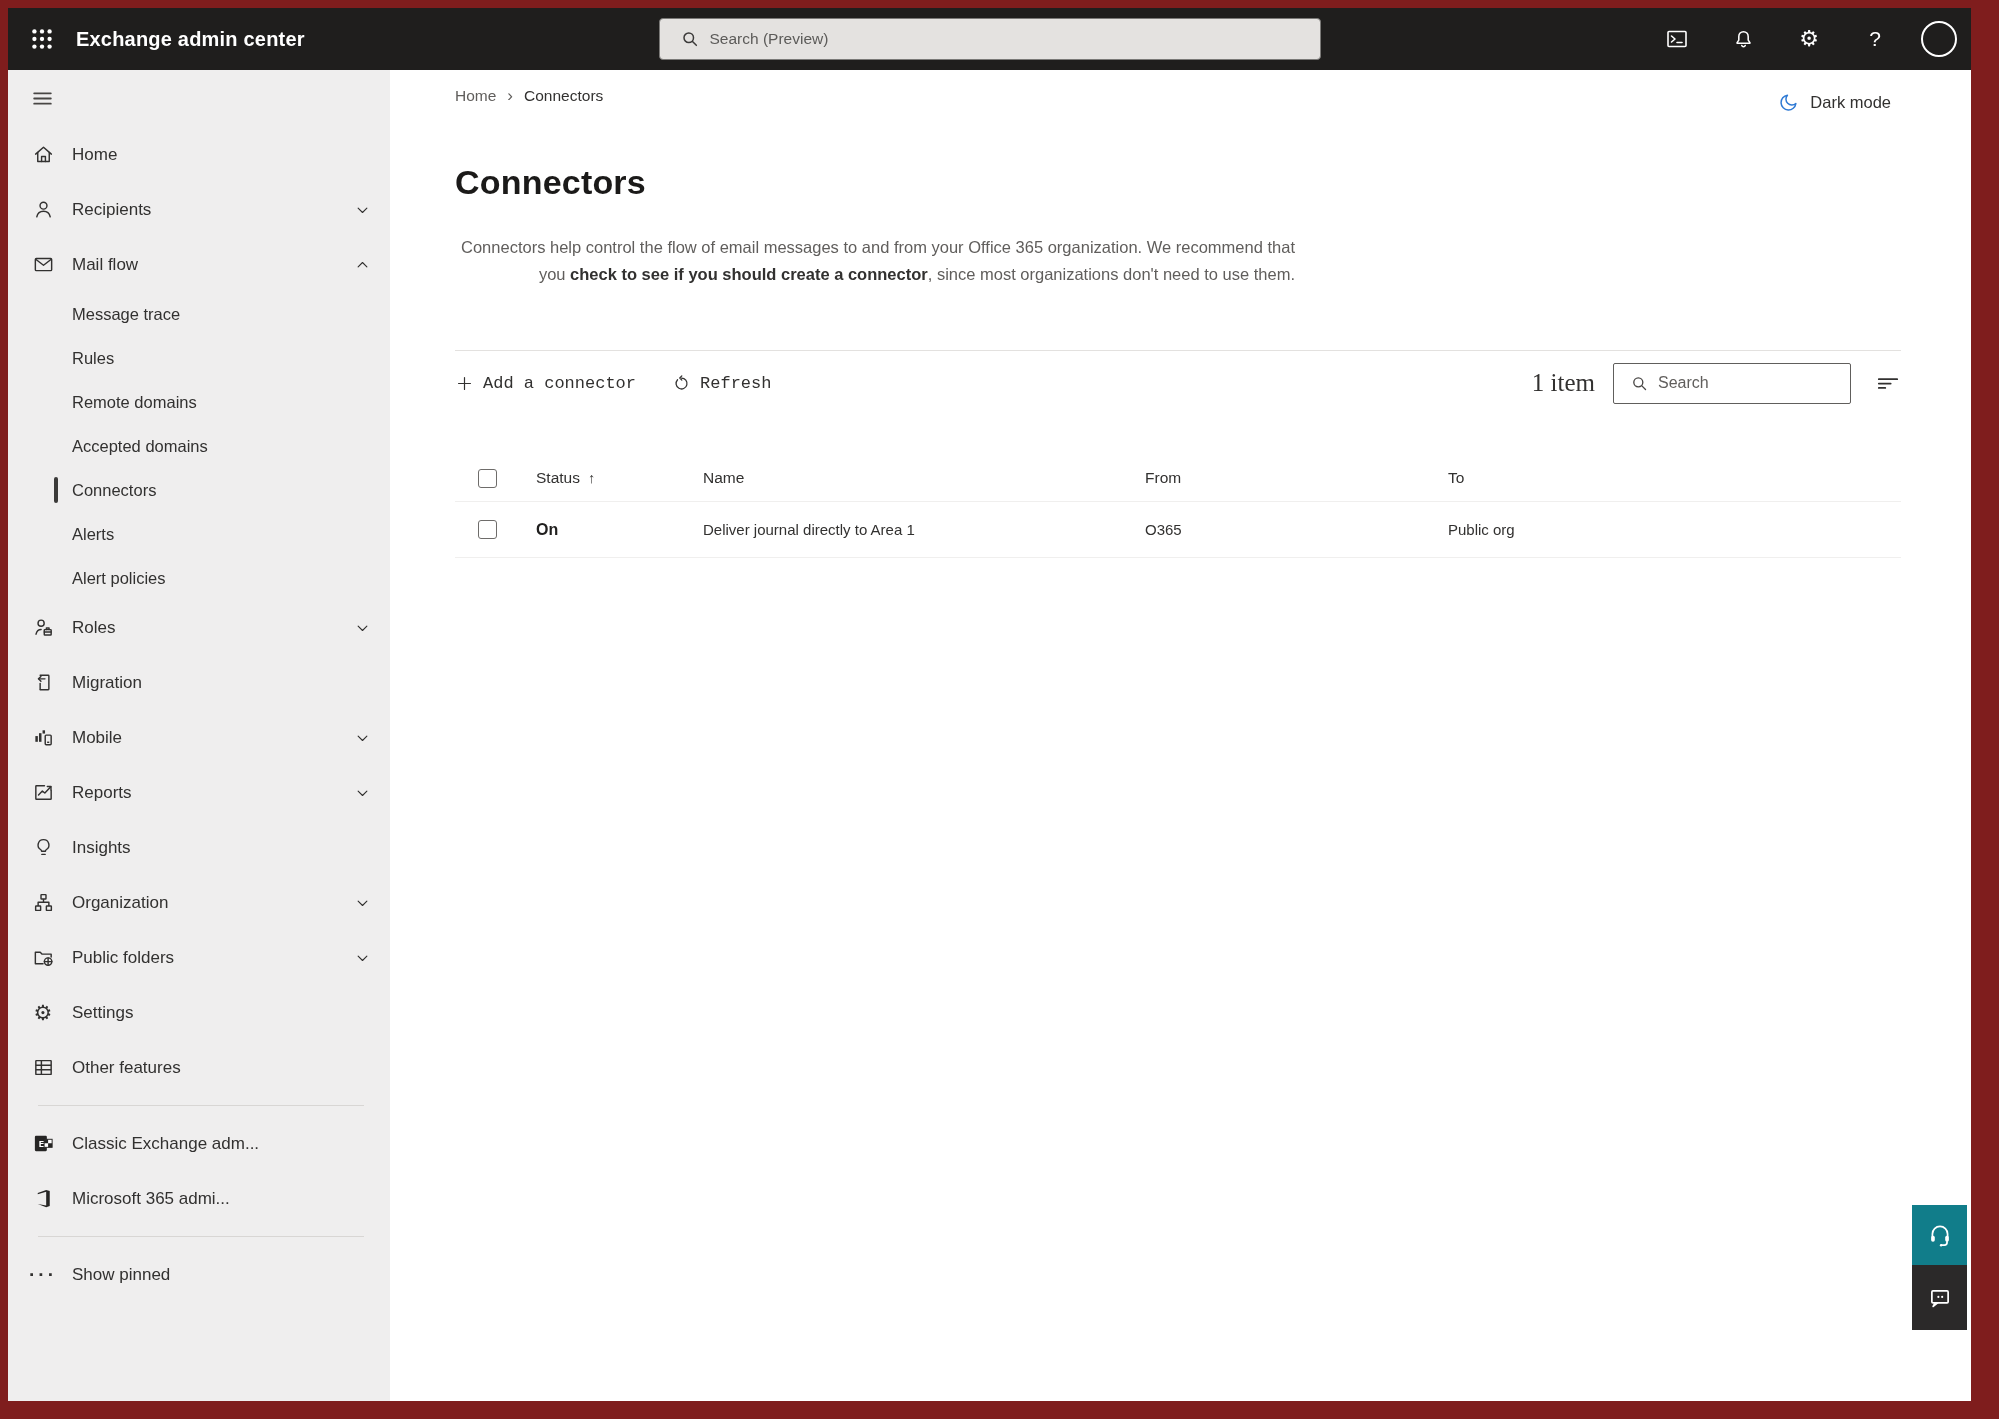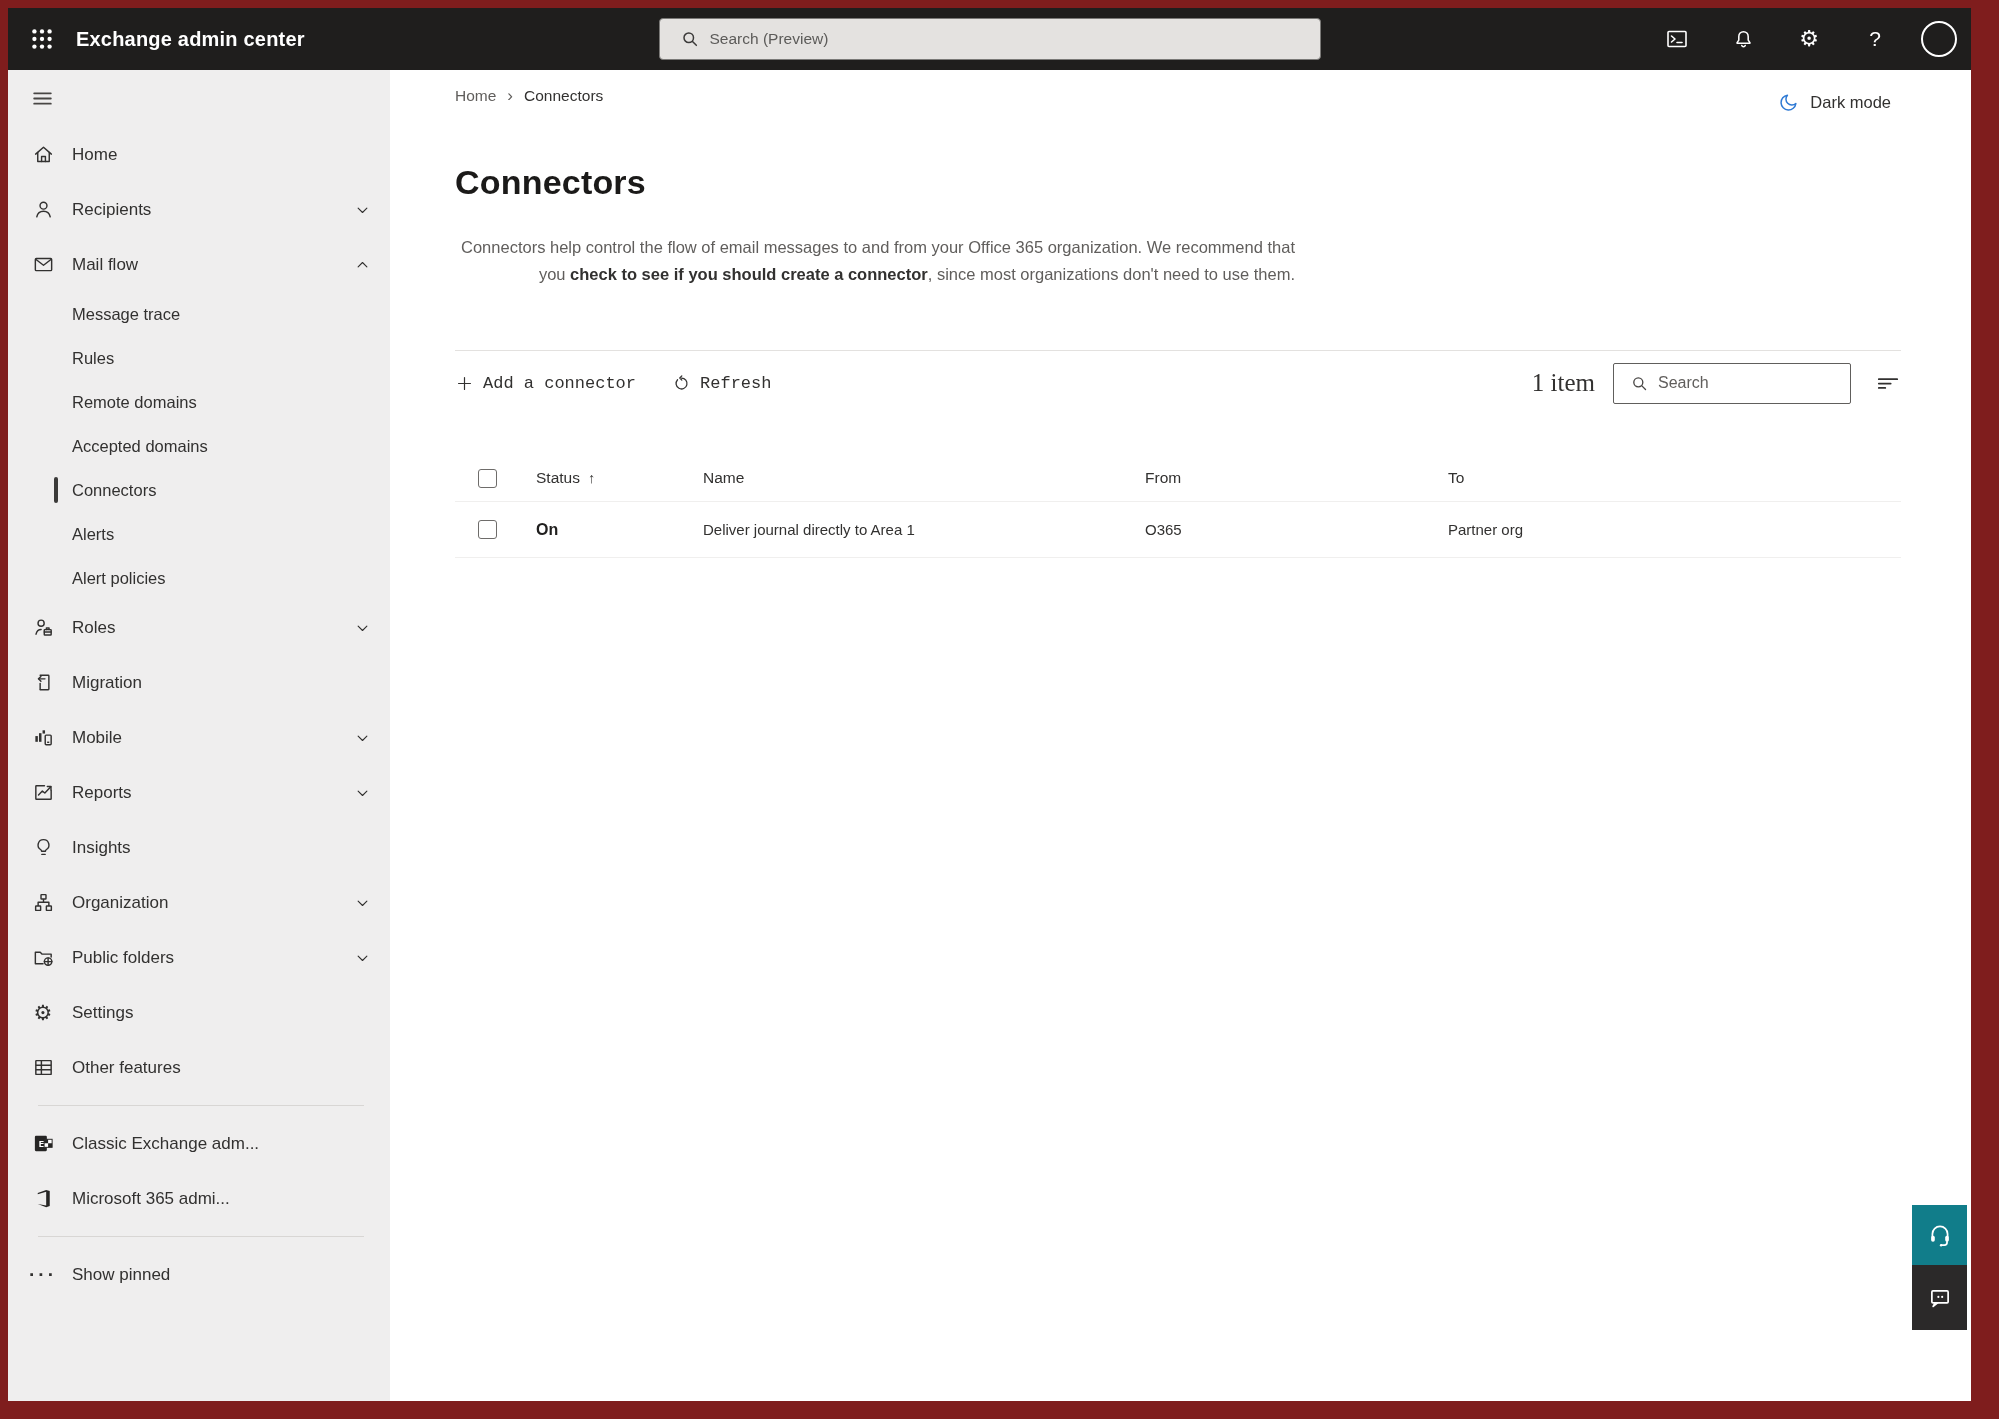--- a/index.html
+++ b/index.html
@@ -454,21 +454,21 @@
           <div>To</div>
         </div>
 
         <div class="t-row t-data">
           <div class="cb-cell">
             <div class="checkbox"></div>
           </div>
           <div class="status-on">On</div>
           <div>Deliver journal directly to Area 1</div>
           <div>O365</div>
-          <div>Partner org</div>
+          <div>Public org</div>
         </div>
       </div>
 
     </div>
   </div>
 
   <div class="float-btn float-help">
     <span>
       <svg width="26" height="26" viewBox="0 0 24 24" fill="none" stroke="#fff" stroke-width="1.6" stroke-linecap="round" stroke-linejoin="round">
         <path d="M5 13.5V11a7 7 0 0 1 14 0v2.5"></path>

